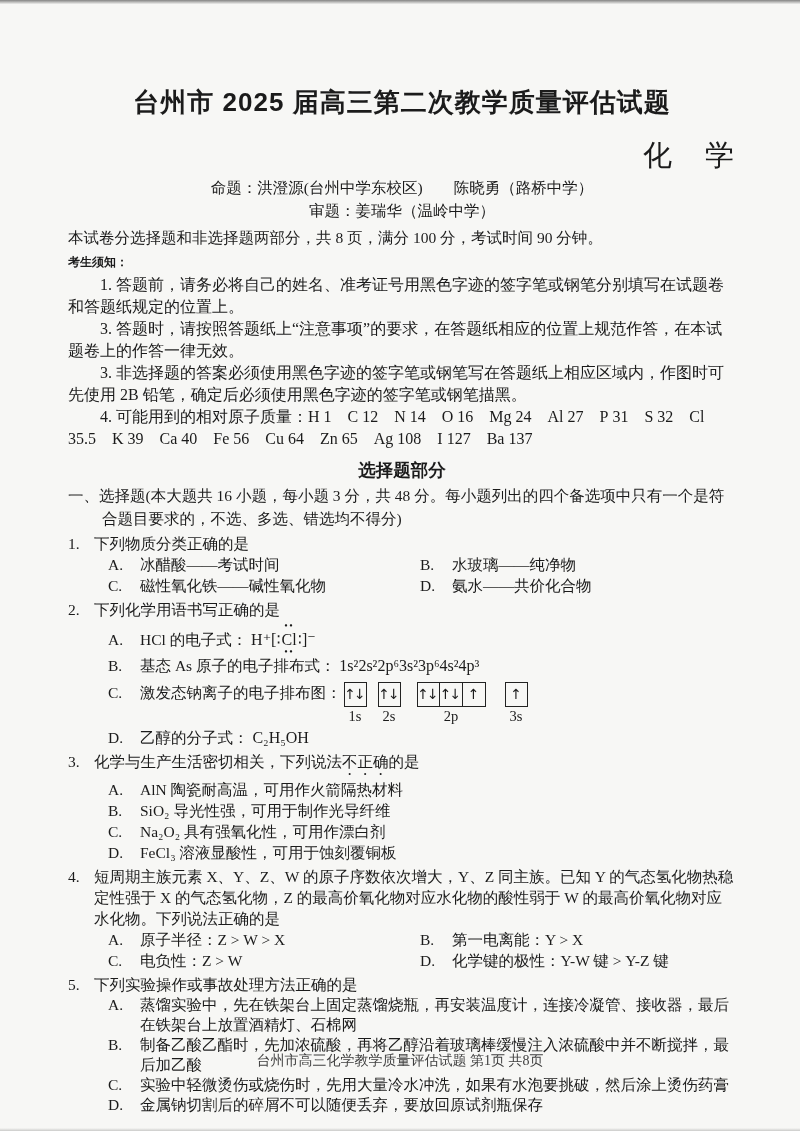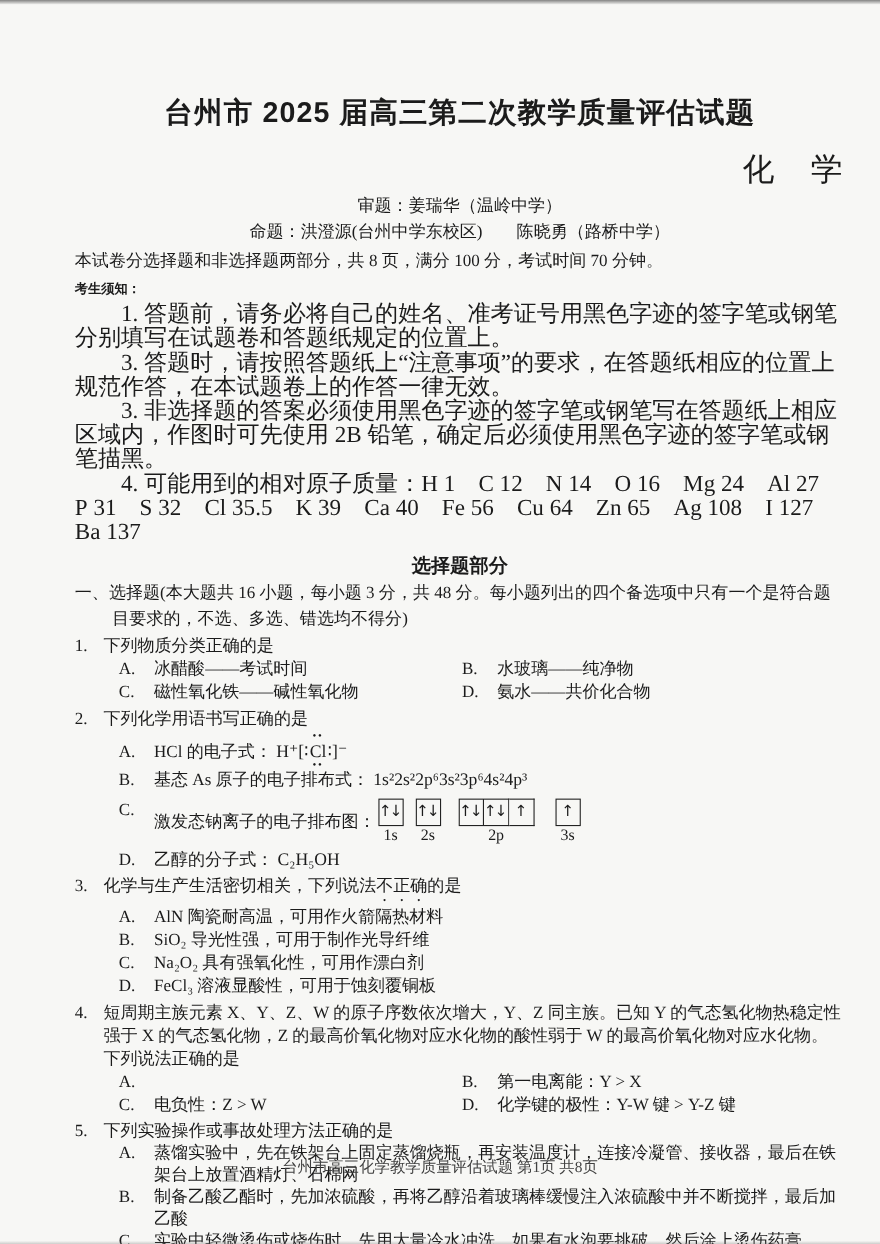--- a/index.html
+++ b/index.html
@@ -8,21 +8,21 @@
     background:#e9e9e7;
     font-family:"Liberation Serif","DejaVu Serif",serif;
     color:#1b1b1b;
     -webkit-font-smoothing:antialiased;
   }
   .sheet{
     position:relative;
     width:800px;height:1131px;
     box-sizing:border-box;
     background:#f7f7f5;
-    padding:86px 32px 0 68px;
+    padding:86px 64px 0 68px;
     overflow:hidden;
   }
   .scan-edge{
     position:absolute;top:0;left:0;right:0;height:4px;
     background:linear-gradient(to bottom, rgba(70,70,70,.65), rgba(170,170,170,.12));
   }
   .scan-edge-bottom{
     position:absolute;bottom:0;left:0;right:0;height:3px;
     background:linear-gradient(to top, rgba(120,120,120,.35), rgba(200,200,200,0));
   }
@@ -33,21 +33,21 @@
   }
   .exam-subject{
     text-align:right;font-weight:400;font-size:29px;line-height:42px;
     letter-spacing:2px;margin-top:16px;
   }
   .byline{
     text-align:center;font-size:15.5px;line-height:23px;
   }
   .summary{font-size:15.5px;line-height:24px;margin-top:4px;}
   .notice-title{font-weight:700;font-size:12px;line-height:24px;}
-  .notice-item{font-size:21px;line-height:22px;text-indent:2em;}
+  .notice-item{font-size:16px;line-height:22px;text-indent:2em;}
   .section-title{
     text-align:center;font-weight:700;font-size:17.5px;line-height:28px;margin-top:6px;
   }
   .instructions{
     font-size:15.5px;line-height:23px;
     padding-left:2.2em;text-indent:-2.2em;
   }
   .question{margin-top:3px;}
   .q-stem{display:flex;font-size:15.5px;line-height:21px;margin-top:2px;}
   .q-num{width:26px;flex-shrink:0;}
@@ -104,23 +104,23 @@
   }
 </style>
 </head>
 <body>
 
 <div class="sheet">
   <div class="scan-edge"></div>
 
   <div class="exam-title heiti">台州市 2025 届高三第二次教学质量评估试题</div>
   <div class="exam-subject heiti">化　学</div>
+  <div class="byline">命题：洪澄源(台州中学东校区)　　陈晓勇（路桥中学）</div>
   <div class="byline">审题：姜瑞华（温岭中学）</div>
-  <div class="byline">命题：洪澄源(台州中学东校区)　　陈晓勇（路桥中学）</div>
-  <div class="summary">本试卷分选择题和非选择题两部分，共 8 页，满分 100 分，考试时间 70 分钟。</div>
+  <div class="summary">本试卷分选择题和非选择题两部分，共 8 页，满分 100 分，考试时间 90 分钟。</div>
 
   <div class="notice-title heiti">考生须知：</div>
   <div class="notice-item">1. 答题前，请务必将自己的姓名、准考证号用黑色字迹的签字笔或钢笔分别填写在试题卷和答题纸规定的位置上。</div>
   <div class="notice-item">3. 答题时，请按照答题纸上“注意事项”的要求，在答题纸相应的位置上规范作答，在本试题卷上的作答一律无效。</div>
   <div class="notice-item">3. 非选择题的答案必须使用黑色字迹的签字笔或钢笔写在答题纸上相应区域内，作图时可先使用 2B 铅笔，确定后必须使用黑色字迹的签字笔或钢笔描黑。</div>
   <div class="notice-item">4. 可能用到的相对原子质量：H&nbsp;1　C&nbsp;12　N&nbsp;14　O&nbsp;16　Mg&nbsp;24　Al&nbsp;27　P&nbsp;31　S&nbsp;32　Cl 35.5　K&nbsp;39　Ca&nbsp;40　Fe&nbsp;56　Cu&nbsp;64　Zn&nbsp;65　Ag&nbsp;108　I&nbsp;127　Ba&nbsp;137</div>
 
   <div class="section-title heiti">选择题部分</div>
   <div class="instructions">一、选择题(本大题共 16 小题，每小题 3 分，共 48 分。每小题列出的四个备选项中只有一个是符合题目要求的，不选、多选、错选均不得分)</div>
 
@@ -166,21 +166,21 @@
       </div>
       <div class="opt" style="margin:4px 0 3px 0;">
         <span class="opt-label">B.</span>
         <span class="opt-text">
           <span>基态 As 原子的电子排布式：</span>
           <span class="formula">1s²2s²2p⁶3s²3p⁶4s²4p³</span>
         </span>
       </div>
       <div class="opt opt-c2">
         <span class="opt-label">C.</span>
-        <span class="opt-text" style="display:flex;align-items:center;flex-wrap:nowrap;">
+        <span class="opt-text" style="display:flex;align-items:flex-start;flex-wrap:nowrap;">
           <span style="white-space:nowrap;">激发态钠离子的电子排布图：</span>
           <span class="orbital-diagram">
             <span class="orb-group orb-g1">
               <span class="orb-boxes">
                 <span class="orb-box">↑↓</span>
               </span>
               <span class="orb-label">1s</span>
             </span>
             <span class="orb-group orb-g2">
               <span class="orb-boxes">
@@ -243,20 +243,21 @@
   </div>
 
   <div class="question">
     <div class="q-stem">
       <span class="q-num">4.</span>
       <span class="q-stem-text">短周期主族元素 X、Y、Z、W 的原子序数依次增大，Y、Z 同主族。已知 Y 的气态氢化物热稳定性强于 X 的气态氢化物，Z 的最高价氧化物对应水化物的酸性弱于 W 的最高价氧化物对应水化物。下列说法正确的是</span>
     </div>
     <div class="opts-grid">
       <div class="opt">
         <span class="opt-label">A.</span>
+        <span class="opt-text">原子半径：Z &gt; W &gt; X</span>
       </div>
       <div class="opt">
         <span class="opt-label">B.</span>
         <span class="opt-text">第一电离能：Y &gt; X</span>
       </div>
       <div class="opt">
         <span class="opt-label">C.</span>
         <span class="opt-text">电负性：Z &gt; W</span>
       </div>
       <div class="opt">

